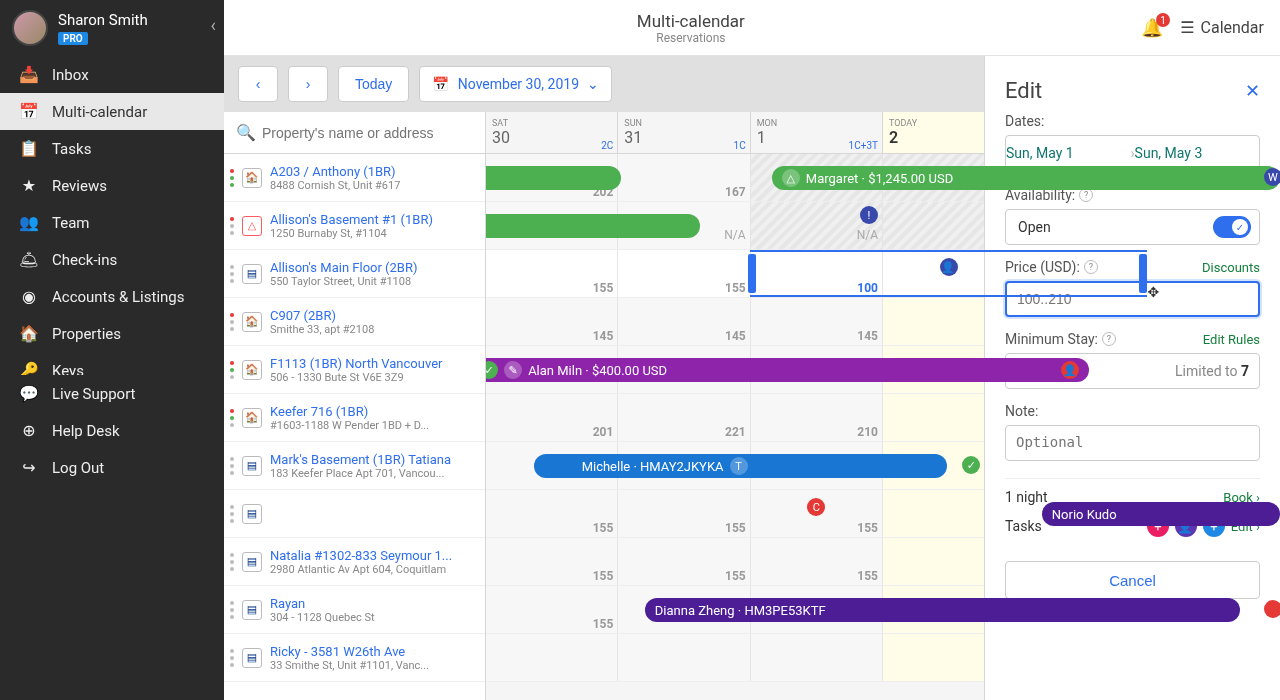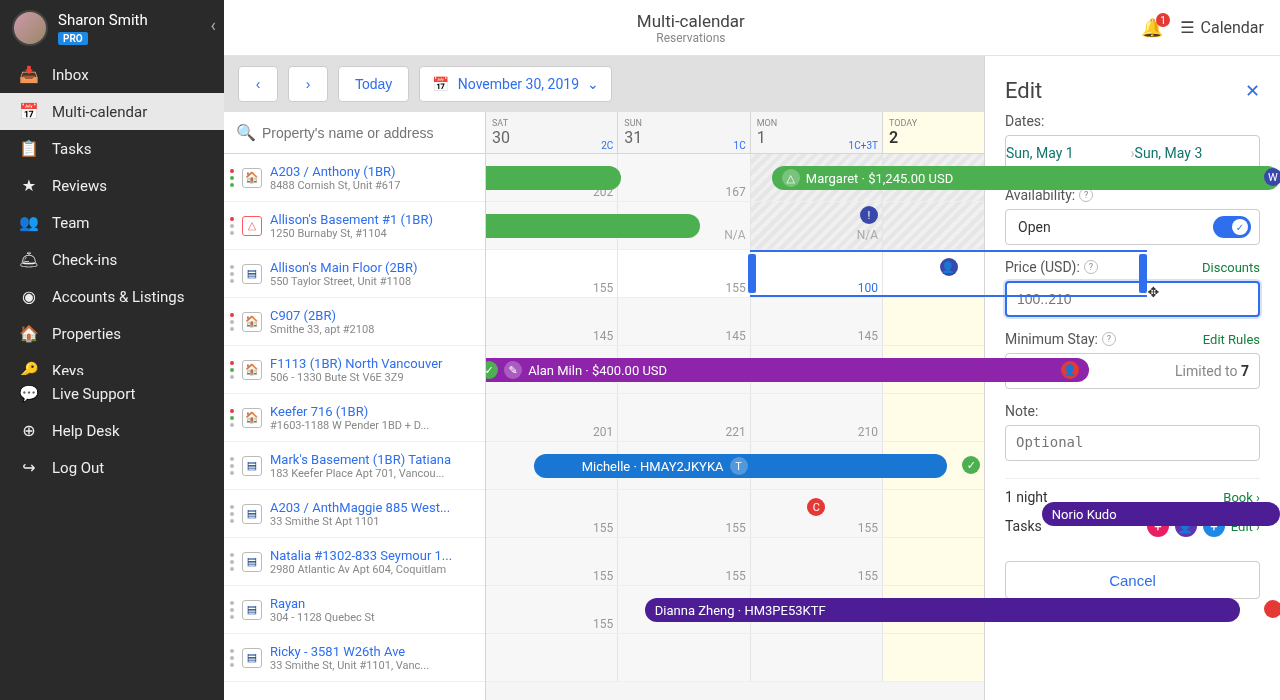--- a/index.html
+++ b/index.html
@@ -65,21 +65,21 @@
 .day-num { font-size: 16px; color: #666; }
 .day-head.today { background: #fffde7; }
 .day-head.today .day-num { color: #333; font-weight: 600; }
 .day-tag { position: absolute; right: 4px; bottom: 2px; font-size: 10px; color: #2f6fed; }
 .cal-body { flex: 1; position: relative; }
 .cal-row { height: 48px; border-bottom: 1px solid #eee; display: flex; position: relative; }
 .cal-row.selected .cell { background: #fff; }
 .cell { border-right: 1px solid #e5e5e5; flex: 1; min-width: 88px; position: relative; background: #f7f7f7; }
 .cell.today { background: #fffde7; }
 .cell.sel { background: #fff; }
-.cell .price { position: absolute; right: 4px; bottom: 2px; font-size: 12px; color: #999; }
+.cell .price { position: absolute; right: 4px; bottom: 2px; font-size: 12px; color: #999; font-weight: bold; }
 .cell .price.blue { color: #2f6fed; }
 .cell .na { text-align: right; font-size: 12px; color: #aaa; padding: 26px 4px 0 0; }
 .cell.hatch { background-image: repeating-linear-gradient(135deg,#f0f0f0,#f0f0f0 4px,#e6e6e6 4px,#e6e6e6 8px); }
 .evt { position: absolute; height: 24px; border-radius: 12px; display: flex; align-items: center; color: #fff; font-size: 13px; padding: 0 10px; gap: 6px; top: 12px; z-index: 2; white-space: nowrap; overflow: hidden; }
 .evt .circ { width: 18px; height: 18px; border-radius: 50%; background: rgba(255,255,255,0.25); display: inline-flex; align-items: center; justify-content: center; font-size: 11px; }
 .evt.green { background: #4caf50; }
 .evt.purple { background: #8e24aa; }
 .evt.blue { background: #1976d2; }
 .evt.dblue { background: #4c1d95; }
 .handle { position: absolute; width: 8px; top: 4px; bottom: 4px; background: #2f6fed; border-radius: 2px; z-index: 3; }
@@ -305,24 +305,20 @@
               <div class="prop-addr">183 Keefer Place Apt 701, Vancou...</div>
             </div>
           </div>
           <div class="prop-row">
             <div class="dots">
               <span class=""></span>
               <span class=""></span>
               <span class=""></span>
             </div>
             <div class="src-ic bk">▤</div>
-            <div class="prop-info">
-              <div class="prop-title">A203 / AnthMaggie 885 West...</div>
-              <div class="prop-addr">33 Smithe St Apt 1101</div>
-            </div>
           </div>
           <div class="prop-row">
             <div class="dots">
               <span class=""></span>
               <span class=""></span>
               <span class=""></span>
             </div>
             <div class="src-ic bk">▤</div>
             <div class="prop-info">
               <div class="prop-title">Natalia #1302-833 Seymour 1...</div>

